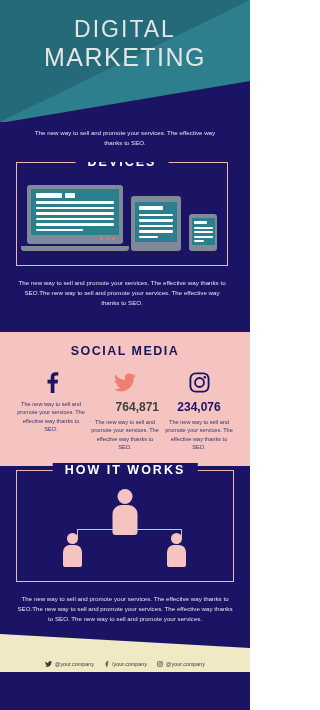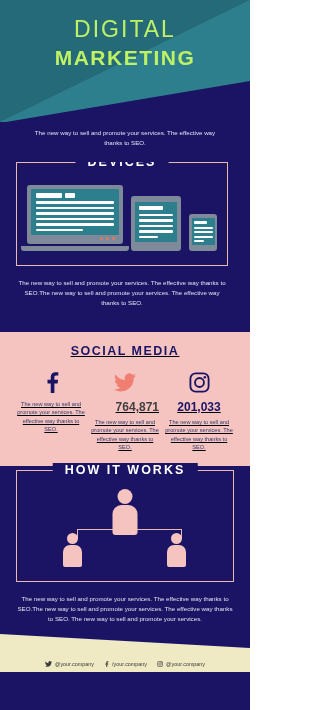--- a/index.html
+++ b/index.html
@@ -40,33 +40,33 @@
     position: absolute;
     left: 0; bottom: -1px;
     width: 0; height: 0;
     border-right: 250px solid #1b1464;
     border-top: 42px solid transparent;
   }
   .title-wrap {
     position: absolute;
     left: 0; right: 0; top: 16px;
     text-align: center;
-    color: #bef264;
+    color: #e5e5e5;
     z-index: 3;
   }
   .title-line1 {
     font-size: 23px;
     letter-spacing: 2px;
     font-weight: 300;
     line-height: 27px;
   }
   .title-line2 {
-    font-size: 21px;
+    font-size: 25px;
     letter-spacing: 1.5px;
-    font-weight: bold;
+    font-weight: normal;
     line-height: 29px;
   }
 
   
   .intro {
     position: relative;
     z-index: 4;
     padding: 6px 28px 14px 28px;
     text-align: center;
     color: #dfe3f2;
@@ -160,21 +160,20 @@
     line-height: 10px;
     text-align: center;
     padding: 12px 18px 14px 18px;
   }
 
   
   .social {
     background: #f5c3c0;
     padding: 12px 0 14px 0;
     text-align: center;
-    text-decoration: underline;
   }
   .social-title {
     color: #1b1464;
     font-size: 12.5px;
     letter-spacing: 1.5px;
     font-weight: bold;
     margin-bottom: 12px;
   }
   .social-row {
     display: flex;
@@ -395,21 +394,21 @@
       </div>
 
       <div class="social-col">
         <div class="social-icon">
           <svg width="21" height="21" viewBox="0 0 24 24" aria-hidden="true">
             <rect x="1.6" y="1.6" width="20.8" height="20.8" rx="6" ry="6" fill="none" stroke="#1b1464" stroke-width="2.1"></rect>
             <circle cx="12" cy="12" r="5.1" fill="none" stroke="#1b1464" stroke-width="2.1"></circle>
             <circle cx="18.1" cy="5.9" r="1.45" fill="#1b1464"></circle>
           </svg>
         </div>
-        <div class="social-num" style="color:#1b1464;">201,033</div>
+        <div class="social-num" style="color:#1b1464;">234,076</div>
         <div class="social-text">The new way to sell and promote your services. The effective way thanks to SEO.</div>
       </div>
 
     </div>
   </div>
 
   <div class="how">
     <div class="how-frame">
       <div class="frame-title">HOW IT WORKS</div>
       <div class="people">

